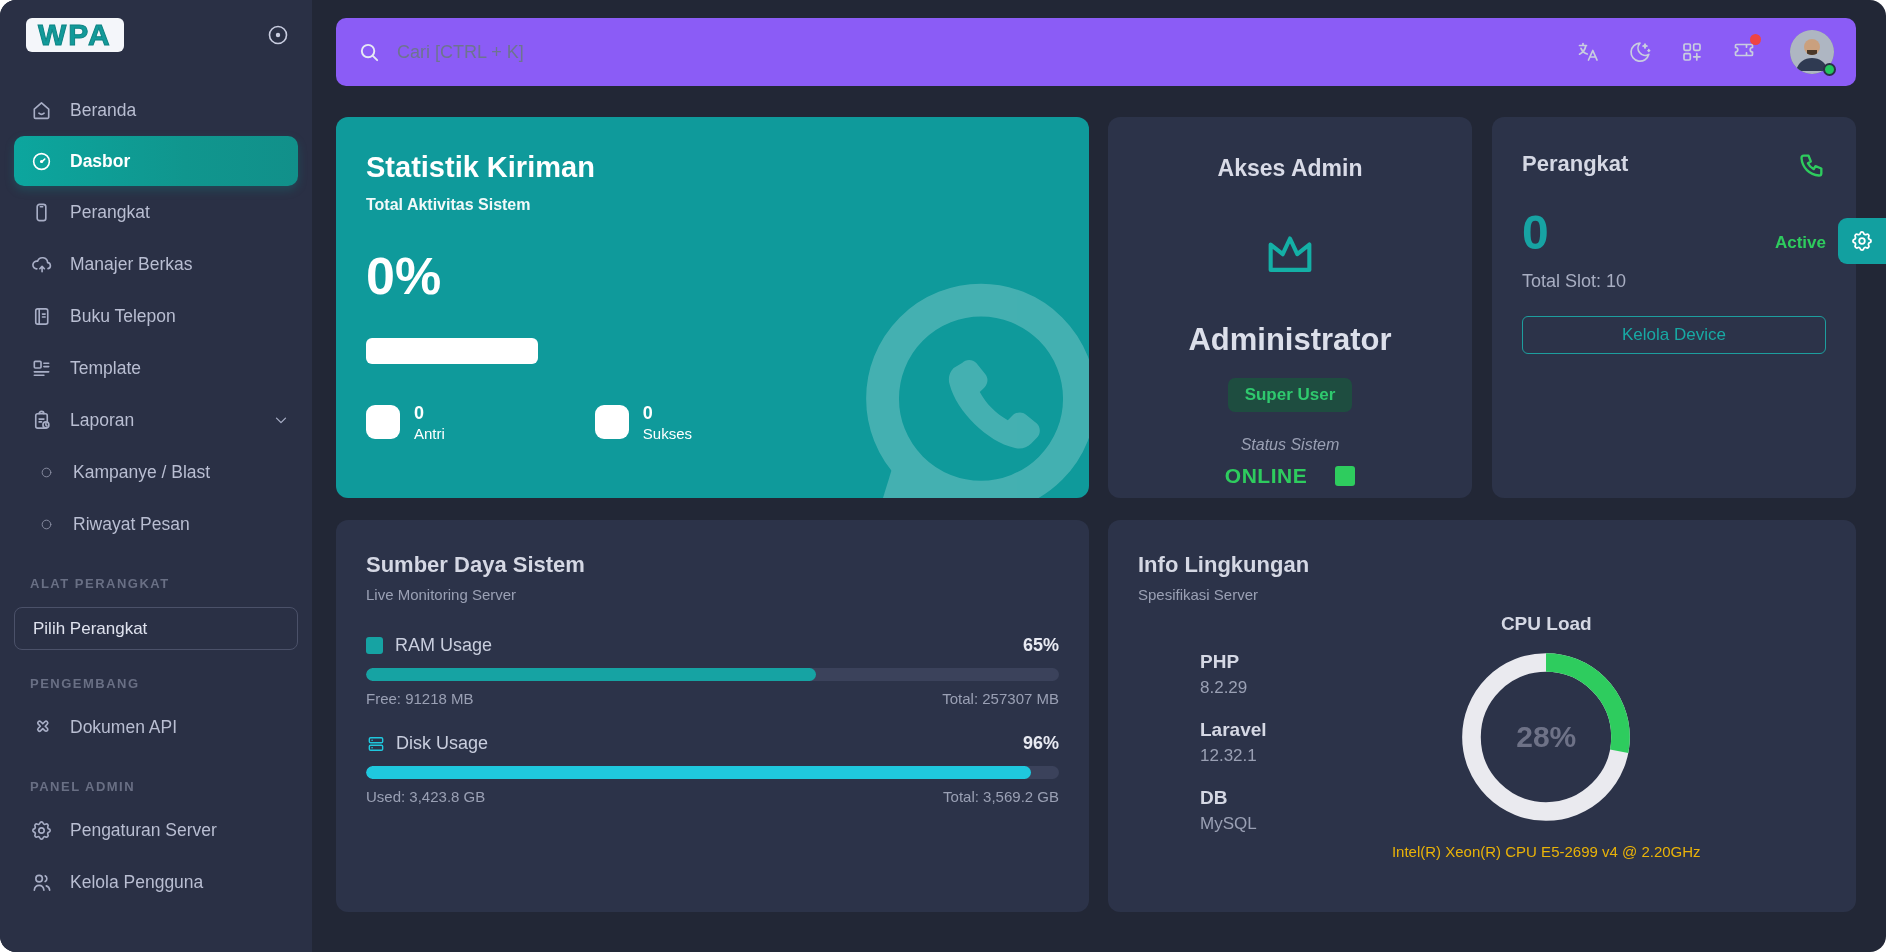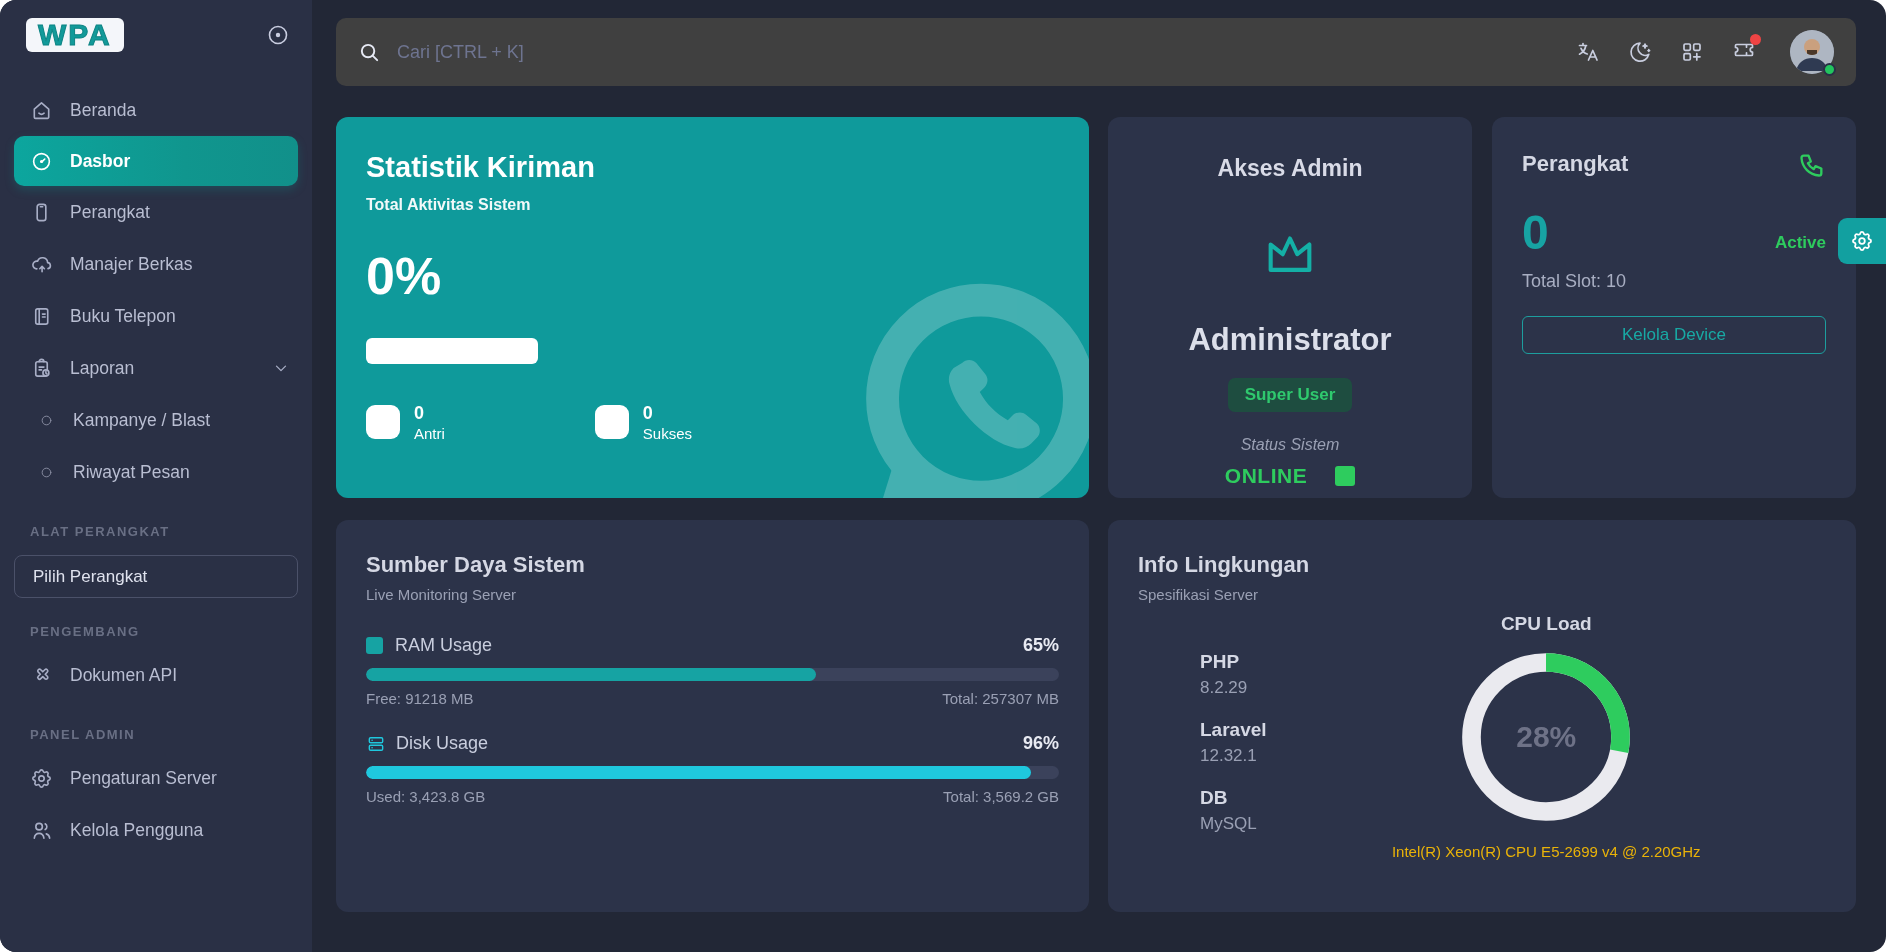--- a/index.html
+++ b/index.html
@@ -21,21 +21,21 @@
   .mi.active svg { stroke:#fff; }
   .mi .grow { flex:1; }
   .mi .chev { width:18px; height:18px; }
   .mi.sub { padding-left:40px; gap:20px; }
   .mi.sub svg { width:13px; height:13px; stroke:#8archa; stroke:#8b90a5; }
   .section-label { padding:26px 0 10px 30px; font-size:13px; font-weight:700; letter-spacing:1.5px; color:#696f84; }
   .device-select { margin:6px 14px 0 14px; height:43px; border:1px solid #4b5169; border-radius:8px;
     display:flex; align-items:center; padding:0 18px; color:#dfe2ee; font-size:17px; cursor:pointer; }
 
   
-  .topbar { position:absolute; left:336px; top:18px; width:1520px; height:68px; background:#404040; border-radius:10px;
+  .topbar { position:absolute; left:336px; top:18px; width:1520px; height:68px; background:#8b5cf6; border-radius:10px;
     display:flex; align-items:center; padding:0 22px; }
   .search { display:flex; align-items:center; gap:16px; flex:1; }
   .search svg { width:23px; height:23px; stroke:#e6e9f4; fill:none; stroke-width:2; stroke-linecap:round; }
   .search input { background:transparent; border:none; outline:none; color:#e7eaf5; font-size:18px; width:420px; font-family:"Liberation Sans",sans-serif; }
   .search input::placeholder { color:#6e7490; }
   .top-icons { display:flex; align-items:center; gap:28px; }
   .tico { width:24px; height:24px; stroke:#c9cedf; fill:none; stroke-width:1.7; stroke-linecap:round; stroke-linejoin:round; cursor:pointer; }
   .ticket-wrap { position:relative; cursor:pointer; }
   .badge-dot { position:absolute; top:-4px; right:-5px; width:11px; height:11px; border-radius:50%; background:#ef4444; }
   .avatar { position:relative; width:44px; height:44px; border-radius:50%; background:linear-gradient(180deg,#9aa3b2,#7d8797); margin-left:6px; cursor:pointer; overflow:visible; }
@@ -160,20 +160,27 @@
             <path d="M12.6 19.5v-5.3M10.2 16.4l2.4-2.4 2.4 2.4"></path>
           </svg>
         <span>Manajer Berkas</span>
       </div>
       <div class="mi">
         <svg viewBox="0 0 24 24">
             <rect x="6" y="4" width="12.5" height="16" rx="2"></rect>
             <path d="M9.6 4v16M13 9.5h2.8M13 12.5h2.8"></path>
           </svg>
         <span>Buku Telepon</span>
+      </div>
+      <div class="mi">
+        <svg viewBox="0 0 24 24">
+            <rect x="4.5" y="4.5" width="7" height="7" rx="1"></rect>
+            <path d="M14.5 6.5h5M14.5 10h5M4.5 15.5h15M4.5 19h10"></path>
+          </svg>
+        <span>Template</span>
       </div>
       <div class="mi">
         <svg viewBox="0 0 24 24">
             <rect x="6" y="5" width="12" height="15" rx="2"></rect>
             <path d="M9.5 5a2.5 2.5 0 0 1 5 0M9.5 10.5h5M9.5 13.5h2.5"></path>
             <circle cx="16.6" cy="16.6" r="3.1" fill="#2a3045"></circle>
             <path d="M16.6 15.3v1.4l1 .8"></path>
           </svg>
         <span class="grow">Laporan</span>
         <svg class="chev" viewBox="0 0 24 24">

